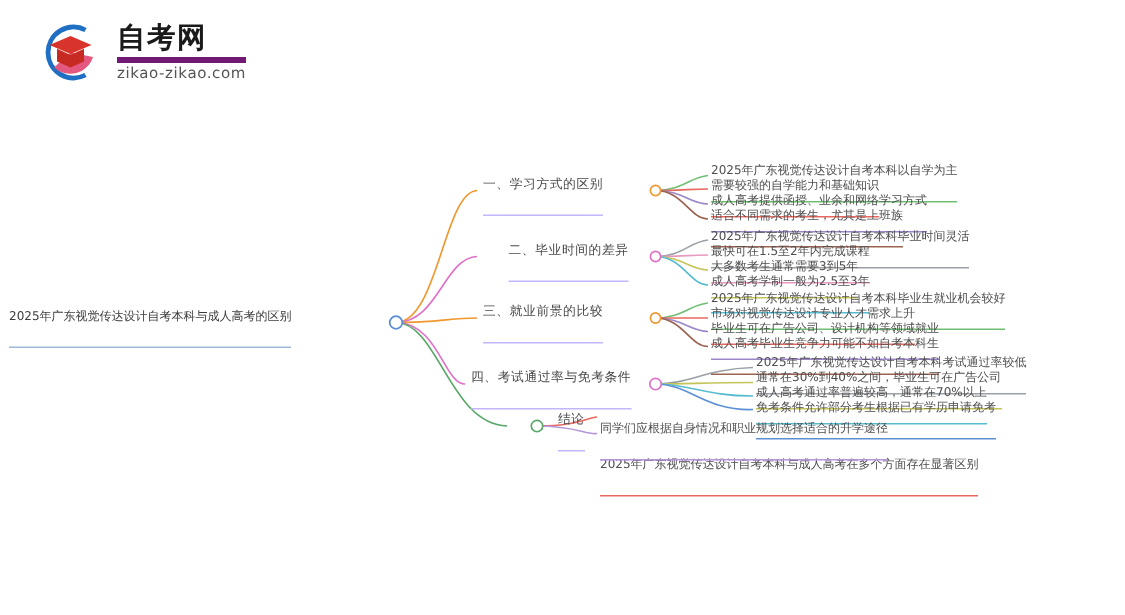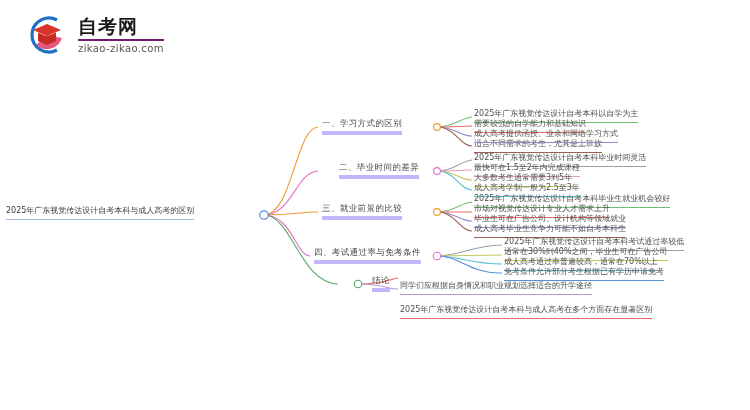--- a/index.html
+++ b/index.html
@@ -15,42 +15,42 @@
   
   .logo-wrap{position:absolute;left:24px;top:12px;display:flex;align-items:center;}
   .logo-mark{position:relative;width:46px;height:46px;flex:0 0 46px;}
   .logo-text{margin-left:8px;}
   .logo-title{
     font-size:19px;font-weight:bold;color:#1a1a1a;letter-spacing:1px;
     line-height:20px;
   }
   .logo-sub{
     font-size:10px;color:#555;letter-spacing:.4px;margin-top:3px;
-    border-top:2px solid #701a75;padding-top:2px;
+    border-top:4px solid #701a75;padding-top:2px;
     font-family:"DejaVu Sans","Liberation Sans",sans-serif;
   }
 
   
   .mm-svg{position:absolute;left:0;top:0;width:750px;height:410px;}
   .node{
     position:absolute;
     font-size:8px;
     line-height:10px;
     color:#4b4b4b;
     white-space:nowrap;
-    padding-bottom:3px;
+    padding-bottom:15px;
   }
   .node.root{
     font-size:8px;color:#3c3c3c;
     border-bottom:1px solid #9fb8d8;
     left:6px;top:206px;
   }
   .node.lvl1{
     font-size:8.5px;letter-spacing:.4px;
-    border-bottom:4px solid #c4b5fd;
+    border-bottom:1px solid #c4b5fd;
     color:#4a4a4a;
   }
   .node.lvl2{
     font-size:8px;
     border-bottom:1px solid #cfcfcf;
     color:#4e4e4e;
   }
 </style>
 </head>
 <body>

